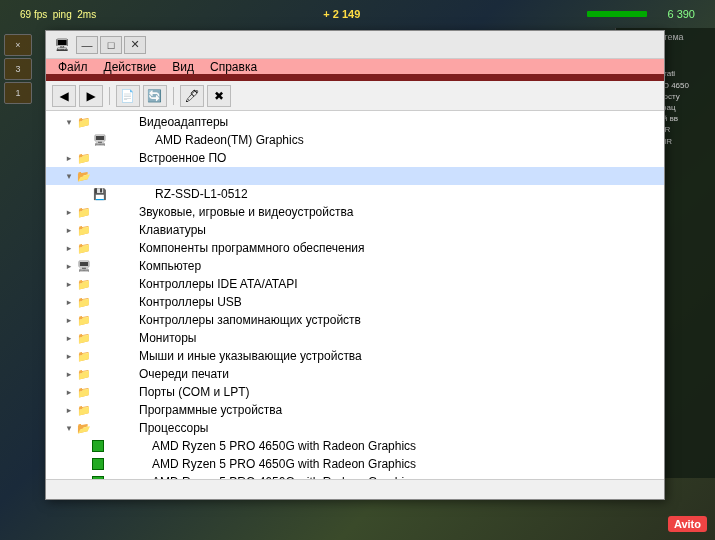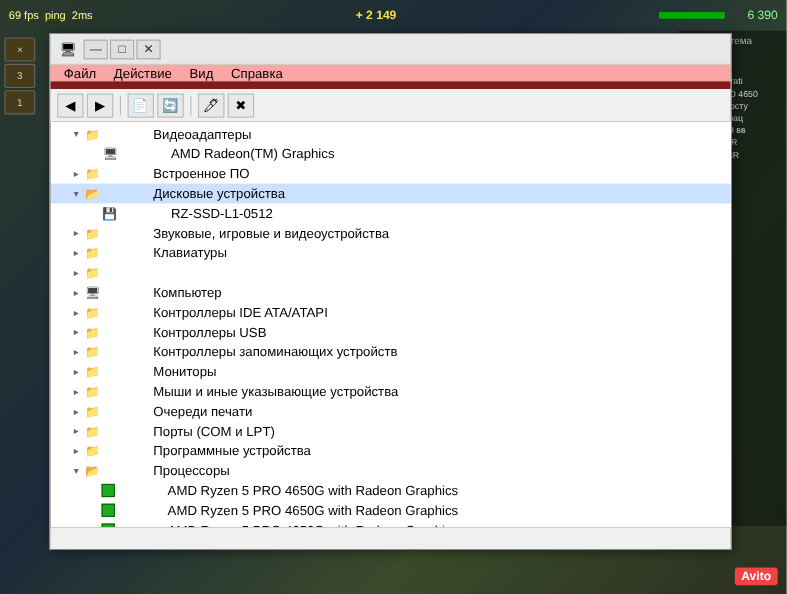--- a/index.html
+++ b/index.html
@@ -22,21 +22,21 @@
     }
 
     
     .hud-top {
       position: absolute;
       top: 0; left: 0; right: 0;
       height: 28px;
       display: flex;
       align-items: center;
       justify-content: space-between;
-      padding: 0 8px;
+      padding: 0 20px;
       font-size: 11px;
       color: #e0e0a0;
       z-index: 1;
     }
     .hud-fps {
       color: #ffff88;
       font-size: 10px;
     }
     .hud-gold {
       color: #ffdd44;
@@ -428,21 +428,20 @@
       <span class="tree-indent"></span>
       <span class="tree-expander">▸</span>
       <span class="tree-icon folder-yellow">📁</span>
       <span class="tree-label">Встроенное ПО</span>
     </div>
 
     <div class="tree-node highlight">
       <span class="tree-indent"></span>
       <span class="tree-expander">▾</span>
       <span class="tree-icon folder-yellow">📂</span>
-      <span class="tree-label">Дисковые устройства</span>
     </div>
     <div class="tree-node">
       <span class="tree-indent"></span>
       <span class="tree-indent"></span>
       <span class="tree-expander">&nbsp;</span>
       <span class="tree-icon device-icon">💾</span>
       <span class="tree-label">RZ-SSD-L1-0512</span>
     </div>
 
     <div class="tree-node">
@@ -456,20 +455,21 @@
       <span class="tree-indent"></span>
       <span class="tree-expander">▸</span>
       <span class="tree-icon folder-yellow">📁</span>
       <span class="tree-label">Клавиатуры</span>
     </div>
 
     <div class="tree-node">
       <span class="tree-indent"></span>
       <span class="tree-expander">▸</span>
       <span class="tree-icon folder-yellow">📁</span>
+      <span class="tree-label">Компоненты программного обеспечения</span>
     </div>
 
     <div class="tree-node">
       <span class="tree-indent"></span>
       <span class="tree-expander">▸</span>
       <span class="tree-icon device-icon">🖥</span>
       <span class="tree-label">Компьютер</span>
     </div>
 
     <div class="tree-node">

